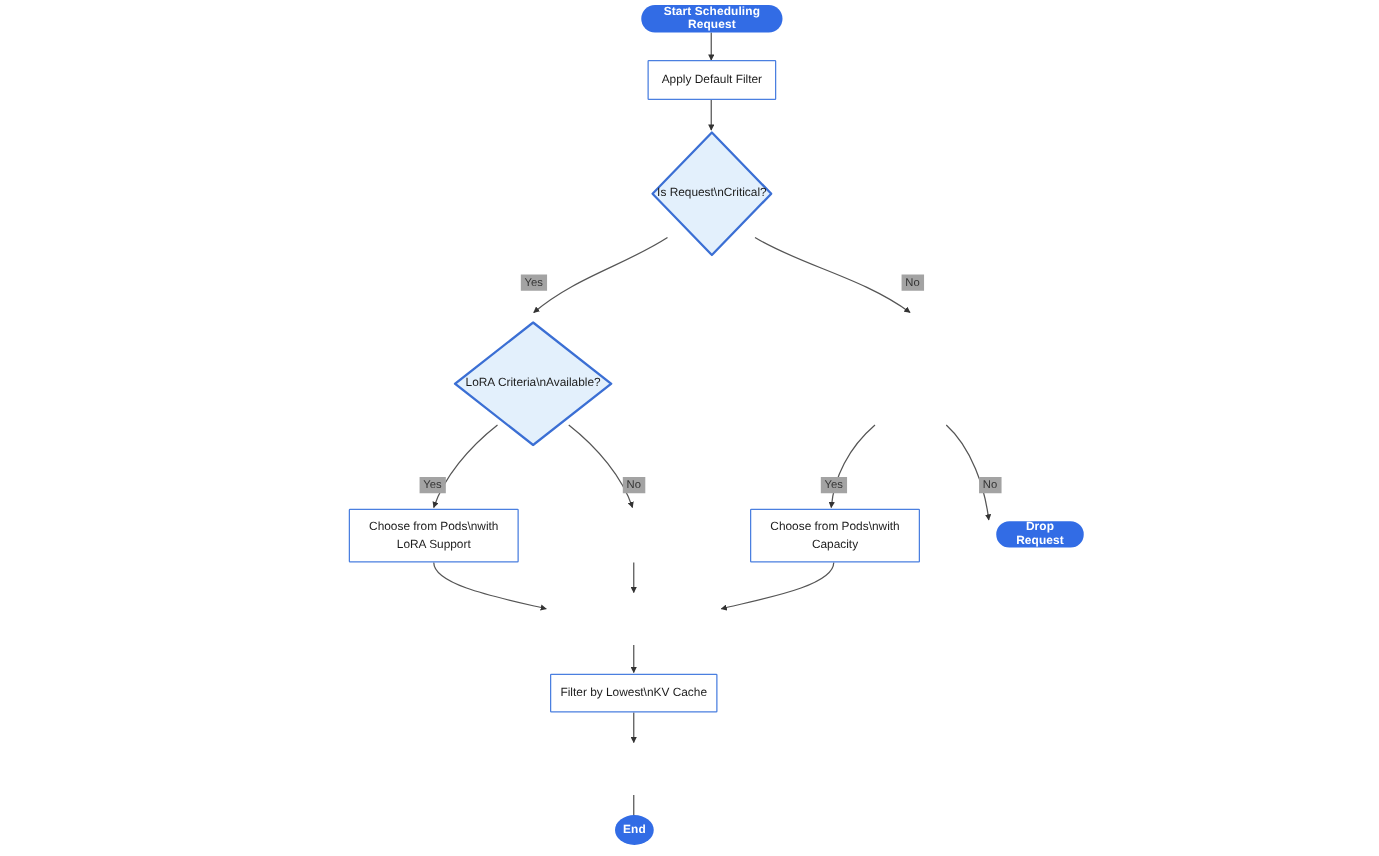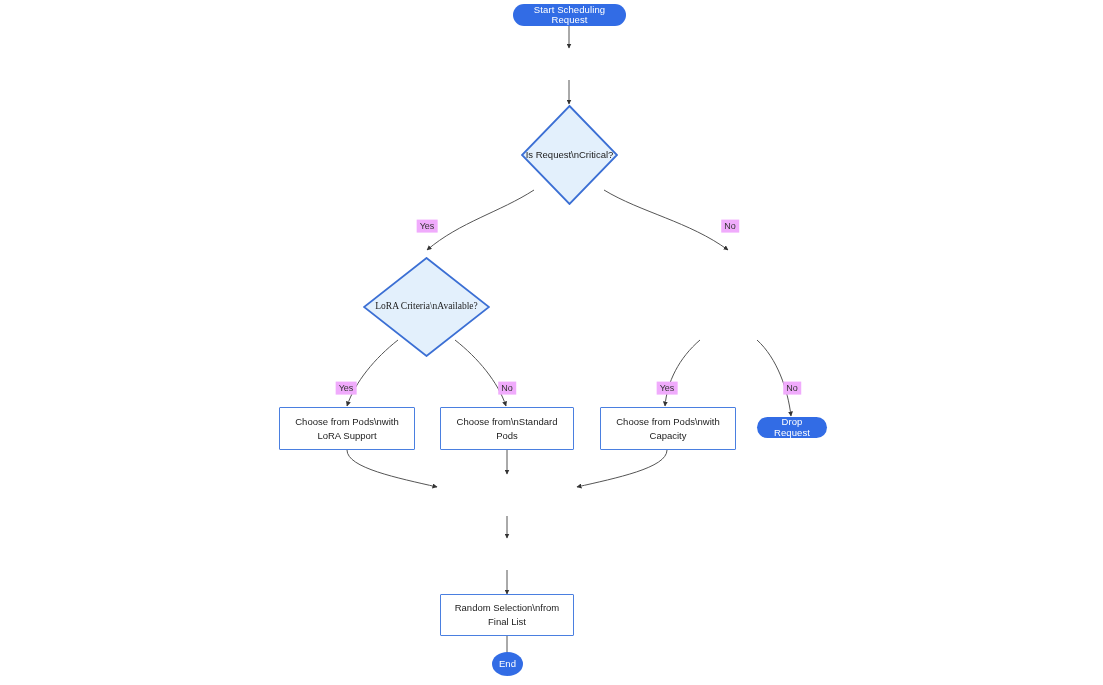--- a/index.html
+++ b/index.html
@@ -34,21 +34,21 @@
     box-sizing: border-box;
     display: flex;
     align-items: center;
     justify-content: center;
     text-align: center;
   }
   
   .terminator {
     background: #326ce5;
     color: #ffffff;
-    font-weight: normal;
+    font-weight: bold;
     font-size: 9.5px;
     letter-spacing: 0.1px;
     border-radius: 999px;
     line-height: 1.1;
     padding: 0 9px;
   }
   .terminator.ellipse {
     border-radius: 50%;
     padding: 0;
   }
@@ -82,21 +82,21 @@
     position: relative;
     z-index: 2;
     font-size: 9.5px;
     color: #1b1b1b;
     white-space: nowrap;
     line-height: 1.2;
   }
   
   .edge-label {
     position: absolute;
-    background: #f0abfc;
+    background: #a3a3a3;
     color: #333333;
     font-size: 9px;
     line-height: 1.2;
     padding: 1px 3px;
     white-space: nowrap;
     transform: translate(-50%, -50%);
   }
 </style>
 </head>
 <body>
@@ -145,59 +145,57 @@
   <div class="edge-label" style="left:730px; top:226px;">No</div>
   <div class="edge-label" style="left:346px; top:388px;">Yes</div>
   <div class="edge-label" style="left:507px; top:388px;">No</div>
   <div class="edge-label" style="left:667px; top:388px;">Yes</div>
   <div class="edge-label" style="left:792px; top:388px;">No</div>
 
   <div class="node terminator" style="left:513px; top:4px; width:113px; height:22px;">
     <span class="lbl">Start Scheduling Request</span>
   </div>
 
+  <div class="node process" style="left:518px; top:48px; width:103px; height:32px;">
+    <span class="lbl">Apply Default Filter</span>
+  </div>
 
   <div class="node decision" style="left:521px; top:105px; width:97px; height:100px;">
     <svg class="dshape" viewBox="0 0 97 100" preserveAspectRatio="none">
       <polygon points="48.5,1 96,50 48.5,99 1,50" fill="#e3f0fc" stroke="#3b6fd4" stroke-width="1.8"></polygon>
     </svg>
     <span class="dlabel">Is Request\nCritical?</span>
   </div>
 
-  <div class="node decision" style="left:363px; top:257px; width:127px; height:100px;font-family:Liberation Serif, serif;">
+  <div class="node decision" style="left:363px; top:257px; width:127px; height:100px;">
     <svg class="dshape" viewBox="0 0 127 100" preserveAspectRatio="none">
       <polygon points="63.5,1 126,50 63.5,99 1,50" fill="#e3f0fc" stroke="#3b6fd4" stroke-width="1.8"></polygon>
     </svg>
     <span class="dlabel">LoRA Criteria\nAvailable?</span>
   </div>
 
 
   <div class="node process" style="left:279px; top:407px; width:136px; height:43px;">
     <span class="lbl">Choose from Pods\nwith
 LoRA Support</span>
   </div>
 
-  <div class="node process" style="left:440px; top:407px; width:134px; height:43px;">
-    <span class="lbl">Choose from\nStandard
-Pods</span>
-  </div>
 
   <div class="node process" style="left:600px; top:407px; width:136px; height:43px;">
     <span class="lbl">Choose from Pods\nwith
 Capacity</span>
   </div>
 
-  <div class="node terminator" style="left:757px; top:417px; width:70px; height:21px;">
+  <div class="node terminator" style="left:797px; top:417px; width:70px; height:21px;">
     <span class="lbl">Drop Request</span>
   </div>
 
 
-
-  <div class="node process" style="left:440px; top:594px; width:134px; height:42px;">
-    <span class="lbl">Random Selection\nfrom
-Final List</span>
-  </div>
+  <div class="node process" style="left:440px; top:539px; width:134px; height:31px;">
+    <span class="lbl">Filter by Lowest\nKV Cache</span>
+  </div>
+
 
   <div class="node terminator ellipse" style="left:492px; top:652px; width:31px; height:24px;">
     <span class="lbl">End</span>
   </div>
 
 </div>
 
 </body></html>

